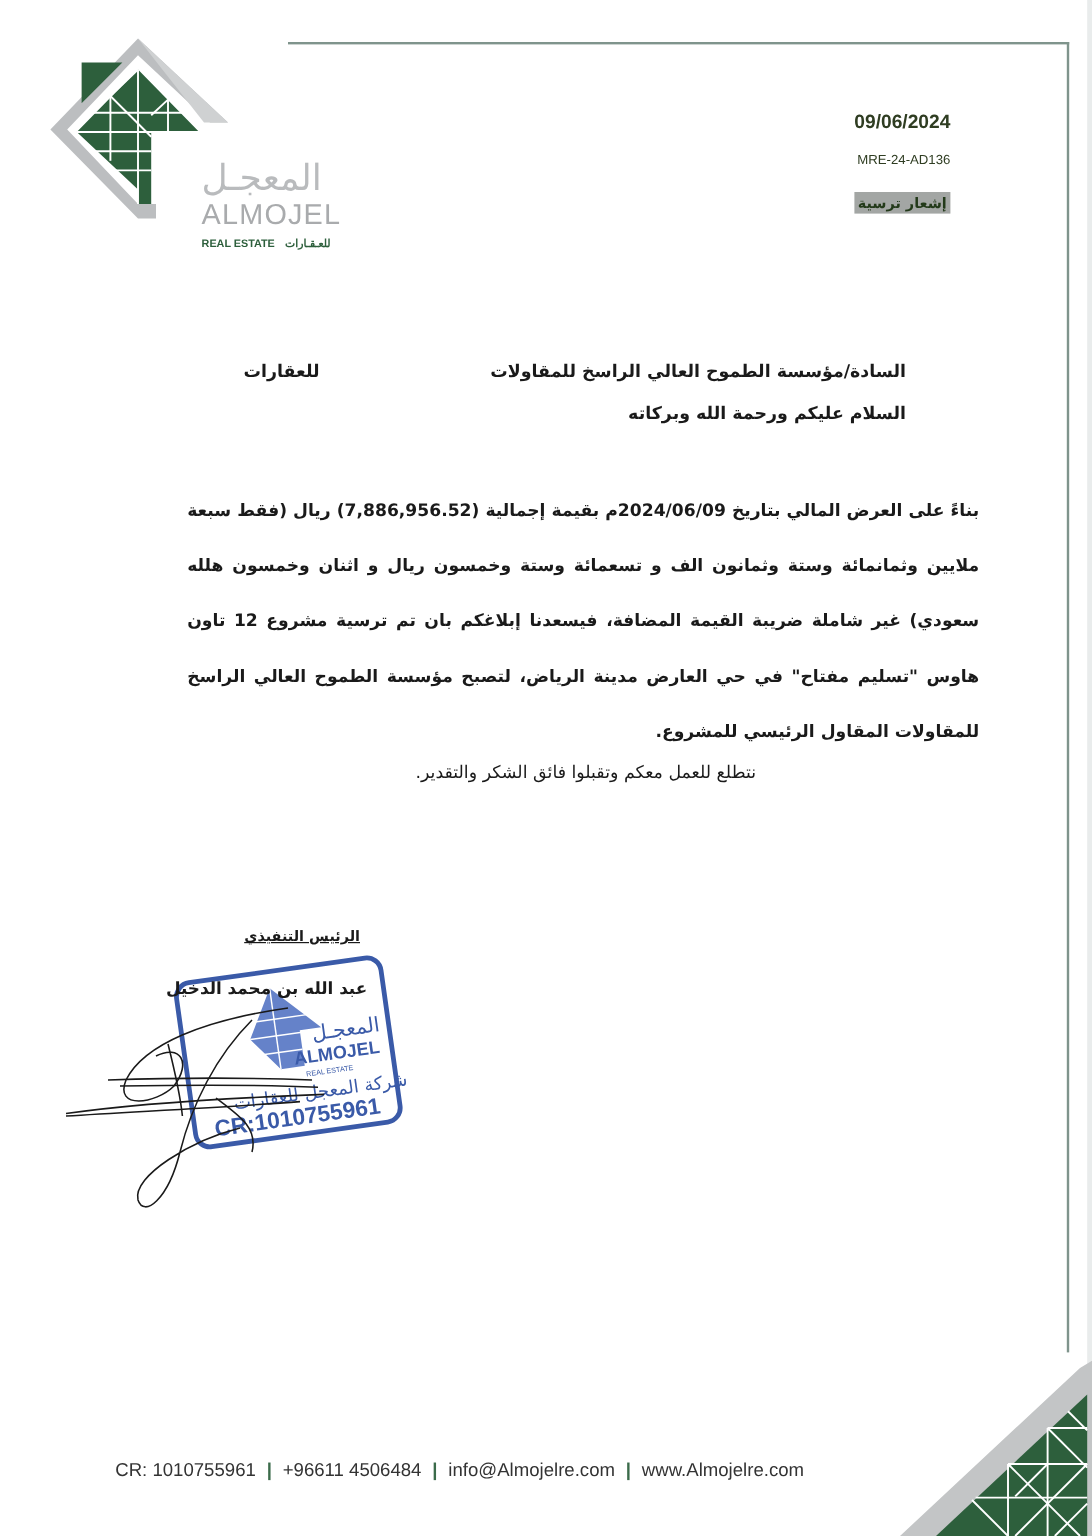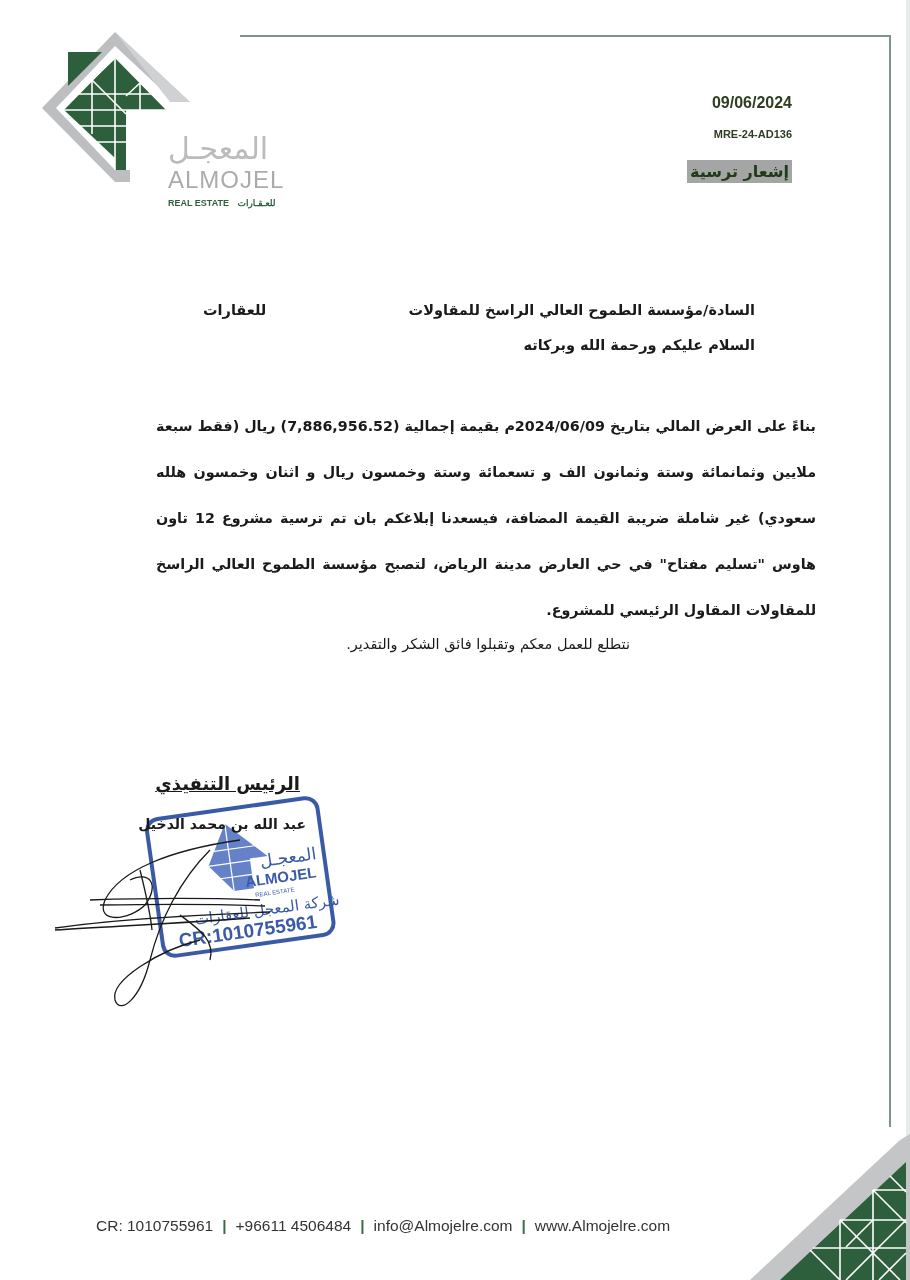--- a/index.html
+++ b/index.html
@@ -9,31 +9,31 @@
   .frame-top { position:absolute; left:240px; top:35px; width:651px; height:2px; background:#7f948c; }
   .frame-right { position:absolute; left:889px; top:35px; width:2px; height:1092px; background:#7f948c; }
 
   .logo { position:absolute; left:40px; top:30px; width:230px; height:160px; }
   .logo-ar { position:absolute; left:128px; top:101px; font-size:30px; color:#b9bbbd; direction:rtl; letter-spacing:2px; }
   .logo-en { position:absolute; left:128px; top:136px; font-size:24px; color:#a9abad; letter-spacing:1px; font-family:"Liberation Sans", sans-serif; }
   .logo-sub { position:absolute; left:128px; top:168px; font-size:9px; font-weight:bold; color:#2d5f3c; white-space:nowrap; font-family:Liberation Sans, sans-serif; }
   .logo-sub span { margin-right:6px; }
 
   .meta-date { position:absolute; right:118px; top:94px; font-size:16px; font-weight:bold; color:#2f3d22; font-family:"Liberation Sans", sans-serif; }
-  .meta-ref { position:absolute; right:118px; top:128px; font-size:11px; font-weight:bold; color:#2f3d22; font-family:"Liberation Sans", sans-serif;margin-left:14px; }
-  .subject { position:absolute; right:118px; top:160px; padding:2px 3px; background:#a3a6a4; font-size:16px; font-weight:bold; color:#233a1a; direction:rtl; }
+  .meta-ref { position:absolute; right:118px; top:128px; font-size:11px; font-weight:normal; color:#2f3d22; font-family:"Liberation Sans", sans-serif;margin-left:14px; }
+  .subject { position:absolute; right:118px; top:160px; padding:2px 3px; background:#a3a6a4; font-size:12px; font-weight:bold; color:#233a1a; direction:rtl; }
 
   .rtl { direction:rtl; text-align:right; }
   .addressee { position:absolute; right:155px; top:302px; font-size:14.5px; font-weight:bold; width:600px; }
   .addressee .honorific { position:absolute; left:48px; top:0; }
   .greeting { position:absolute; right:155px; top:337px; font-size:14.5px; font-weight:bold; }
   .body-text { position:absolute; right:94px; top:403px; width:660px; font-size:14.3px; font-weight:bold; line-height:46px; text-align:justify; text-align-last:right; }
   .closing { position:absolute; right:280px; top:636px; font-size:14.5px; font-weight:normal; }
 
-  .sig-title { position:absolute; right:610px; top:773px; font-size:18px; font-weight:bold; text-decoration:underline; }
+  .sig-title { position:absolute; right:610px; top:773px; font-size:12px; font-weight:bold; text-decoration:underline; }
   .sig-name { position:absolute; right:604px; top:816px; font-size:14px; font-weight:bold; }
   .stamp { position:absolute; left:140px; top:790px; width:200px; height:170px; }
   .signature { position:absolute; left:50px; top:830px; width:230px; height:190px; }
 
   .footer { position:absolute; left:96px; top:1217px; font-size:15.5px; color:#333; font-family:"Liberation Sans", sans-serif; white-space:nowrap;text-align:center; }
   .footer .sep { color:#3b6b4a; margin:0 9px; font-weight:bold; }
   .corner { position:absolute; right:0; bottom:0; width:170px; height:160px; }
 </style>
 </head>
 <body>

